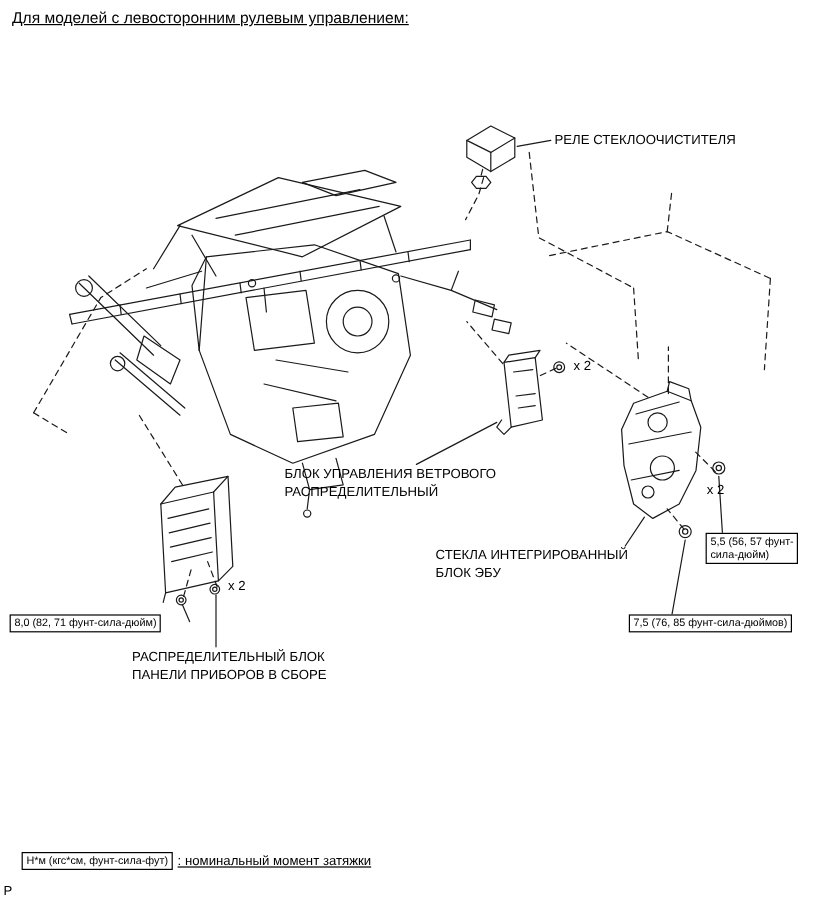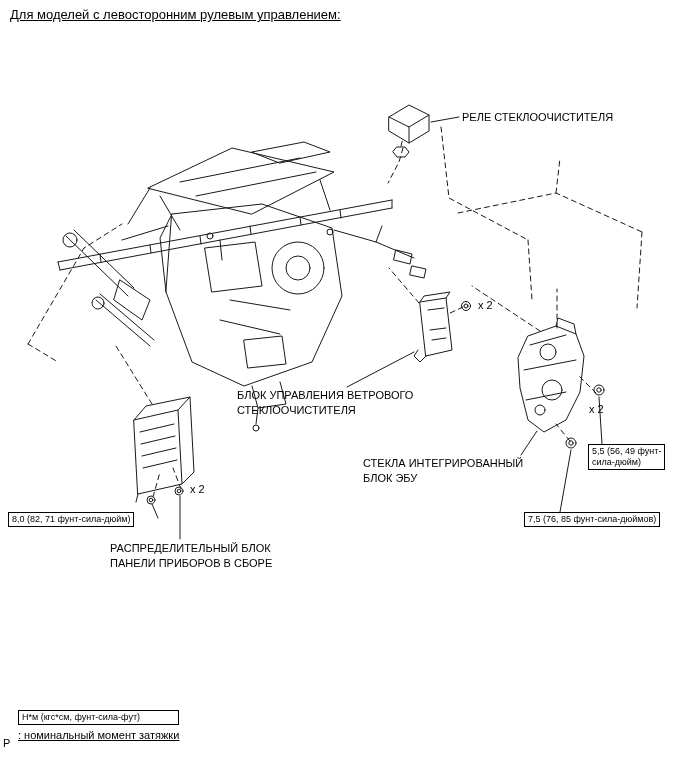--- a/index.html
+++ b/index.html
@@ -29,21 +29,21 @@
   .torque-box {
     position:absolute;
     border:1px solid #000;
     background:#fff;
     font-size:9px; line-height:11px;
     padding:1px 3px;
     white-space:nowrap;
   }
   .legend {
     position:absolute; left:18px; top:710px;
-    display:flex; gap:4px;flex-direction:column;
+    display:flex; align-items:center; gap:4px;
   }
   .legend-box {
     border:1px solid #000;
     font-size:9px; line-height:11px;
     padding:1px 3px; white-space:nowrap;
   }
   .legend-text { font-size:11px; white-space:nowrap;text-decoration:underline; }
   .corner-letter {
     position:absolute; left:3px; top:737px;
     font-size:11px;
@@ -194,32 +194,32 @@
 <div class="header">Для моделей с левосторонним рулевым управлением:</div>
 
 <div class="label" style="left:462px; top:110px">
   <div>РЕЛЕ СТЕКЛООЧИСТИТЕЛЯ</div>
 </div>
 
 <div class="x2" style="left:478px; top:299px">x 2</div>
 
 <div class="label" style="left:237px; top:388px">
   <div>БЛОК УПРАВЛЕНИЯ ВЕТРОВОГО</div>
-  <div>СТЕКЛООЧИСТИТЕЛЯ</div>
+  <div>РАСПРЕДЕЛИТЕЛЬНЫЙ</div>
 </div>
 
 <div class="label" style="left:363px; top:456px">
   <div>СТЕКЛА ИНТЕГРИРОВАННЫЙ</div>
   <div>БЛОК ЭБУ</div>
 </div>
 
 <div class="x2" style="left:589px; top:403px">x 2</div>
 
 <div class="torque-box" style="left:588px; top:444px">
-  <div>5,5 (56, 49 фунт-</div>
+  <div>5,5 (56, 57 фунт-</div>
   <div>сила-дюйм)</div>
 </div>
 
 <div class="torque-box" style="left:524px; top:512px">7,5 (76, 85 фунт-сила-дюймов)</div>
 
 <div class="torque-box" style="left:8px; top:512px">8,0 (82, 71 фунт-сила-дюйм)</div>
 
 <div class="x2" style="left:190px; top:483px">x 2</div>
 
 <div class="label" style="left:110px; top:541px">

